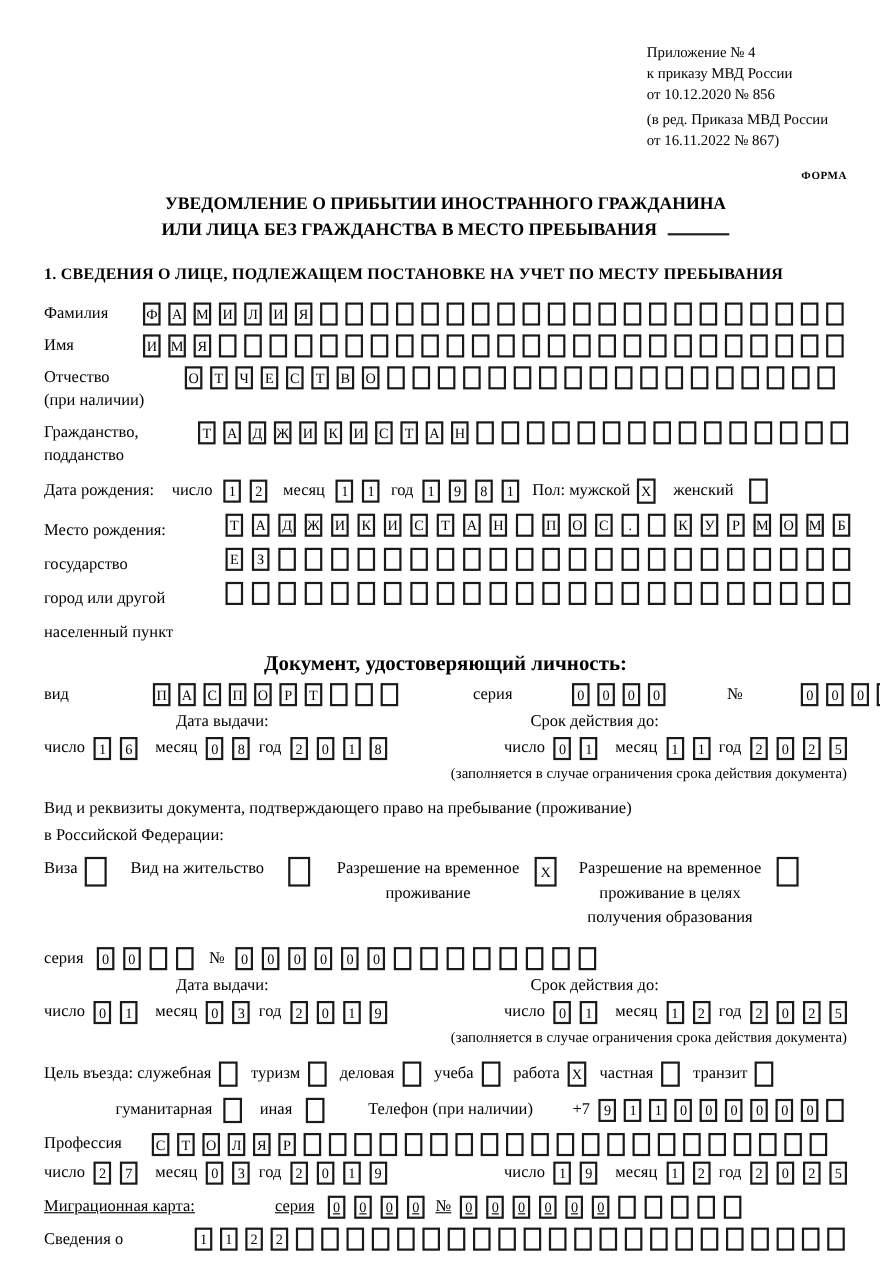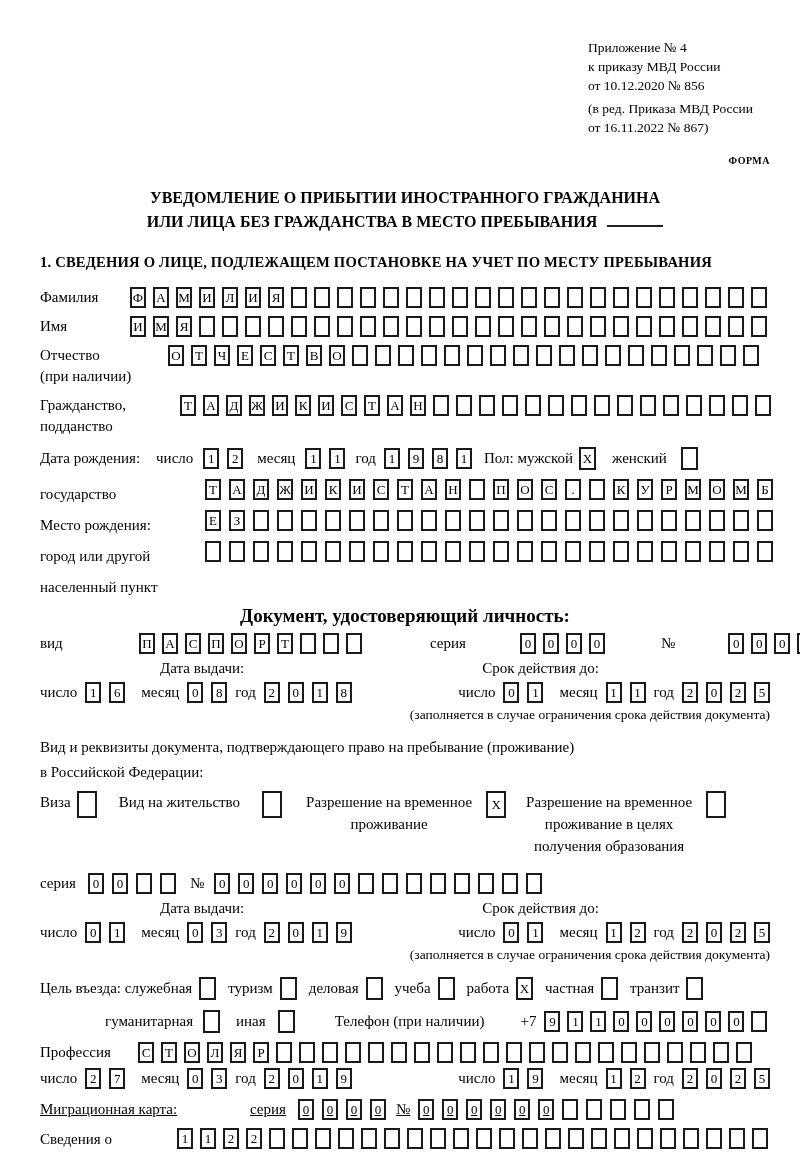--- a/index.html
+++ b/index.html
@@ -10,21 +10,21 @@
     color: #000;
   }
   .page { width: 800px; height: 1163px; padding: 38px 30px 0 40px; overflow: hidden; }
 
   
   .refwrap { margin-left: 548px; width: 182px; font-size: 13.5px; line-height: 19px; }
   .refwrap .gap { height: 4px; }
   .forma { text-align: right; font-weight: bold; font-size: 10px; margin-top: 14px; letter-spacing: .5px; }
 
   
-  .title { text-align: center; font-weight: bold; font-size: 16px; line-height: 24px; margin-top: 16px; }
+  .title { text-align: center; font-weight: bold; font-size: 16px; line-height: 24px; margin-top: 4px; }
   .blankline { display: inline-block; width: 56px; border-bottom: 2px solid #222; height: 12px; margin-left: 10px; }
   .sect { font-weight: bold; font-size: 14.6px; margin-top: 20px; letter-spacing: .2px; }
 
   
   .row { display: flex; align-items: flex-start; margin-top: 8px; font-size: 15px; line-height: 21px; }
   .row.c { align-items: center; }
   .lbl { flex: none; }
   .w90  { width: 90px; }
   .w128 { width: 128px; }
   .w140 { width: 140px; }
@@ -258,22 +258,22 @@
         <span class="cell">X</span>
       </span>
     <span style="margin-left:16px;">женский</span>
     <span class="cells mid cbx" style="margin-left:14px;">
         <span class="cell"></span>
       </span>
   </div>
 
   <div class="row" style="margin-top:9px;">
     <span class="lbl w165" style="line-height:31px;">
+      <div>Место рождения:</div>
       <div>государство</div>
-      <div>Место рождения:</div>
       <div>город или другой</div>
       <div>населенный пункт</div>
     </span>
     <span class="stack">
       <span class="cells g8">
           <span class="cell">Т</span>
           <span class="cell">А</span>
           <span class="cell">Д</span>
           <span class="cell">Ж</span>
           <span class="cell">И</span>

